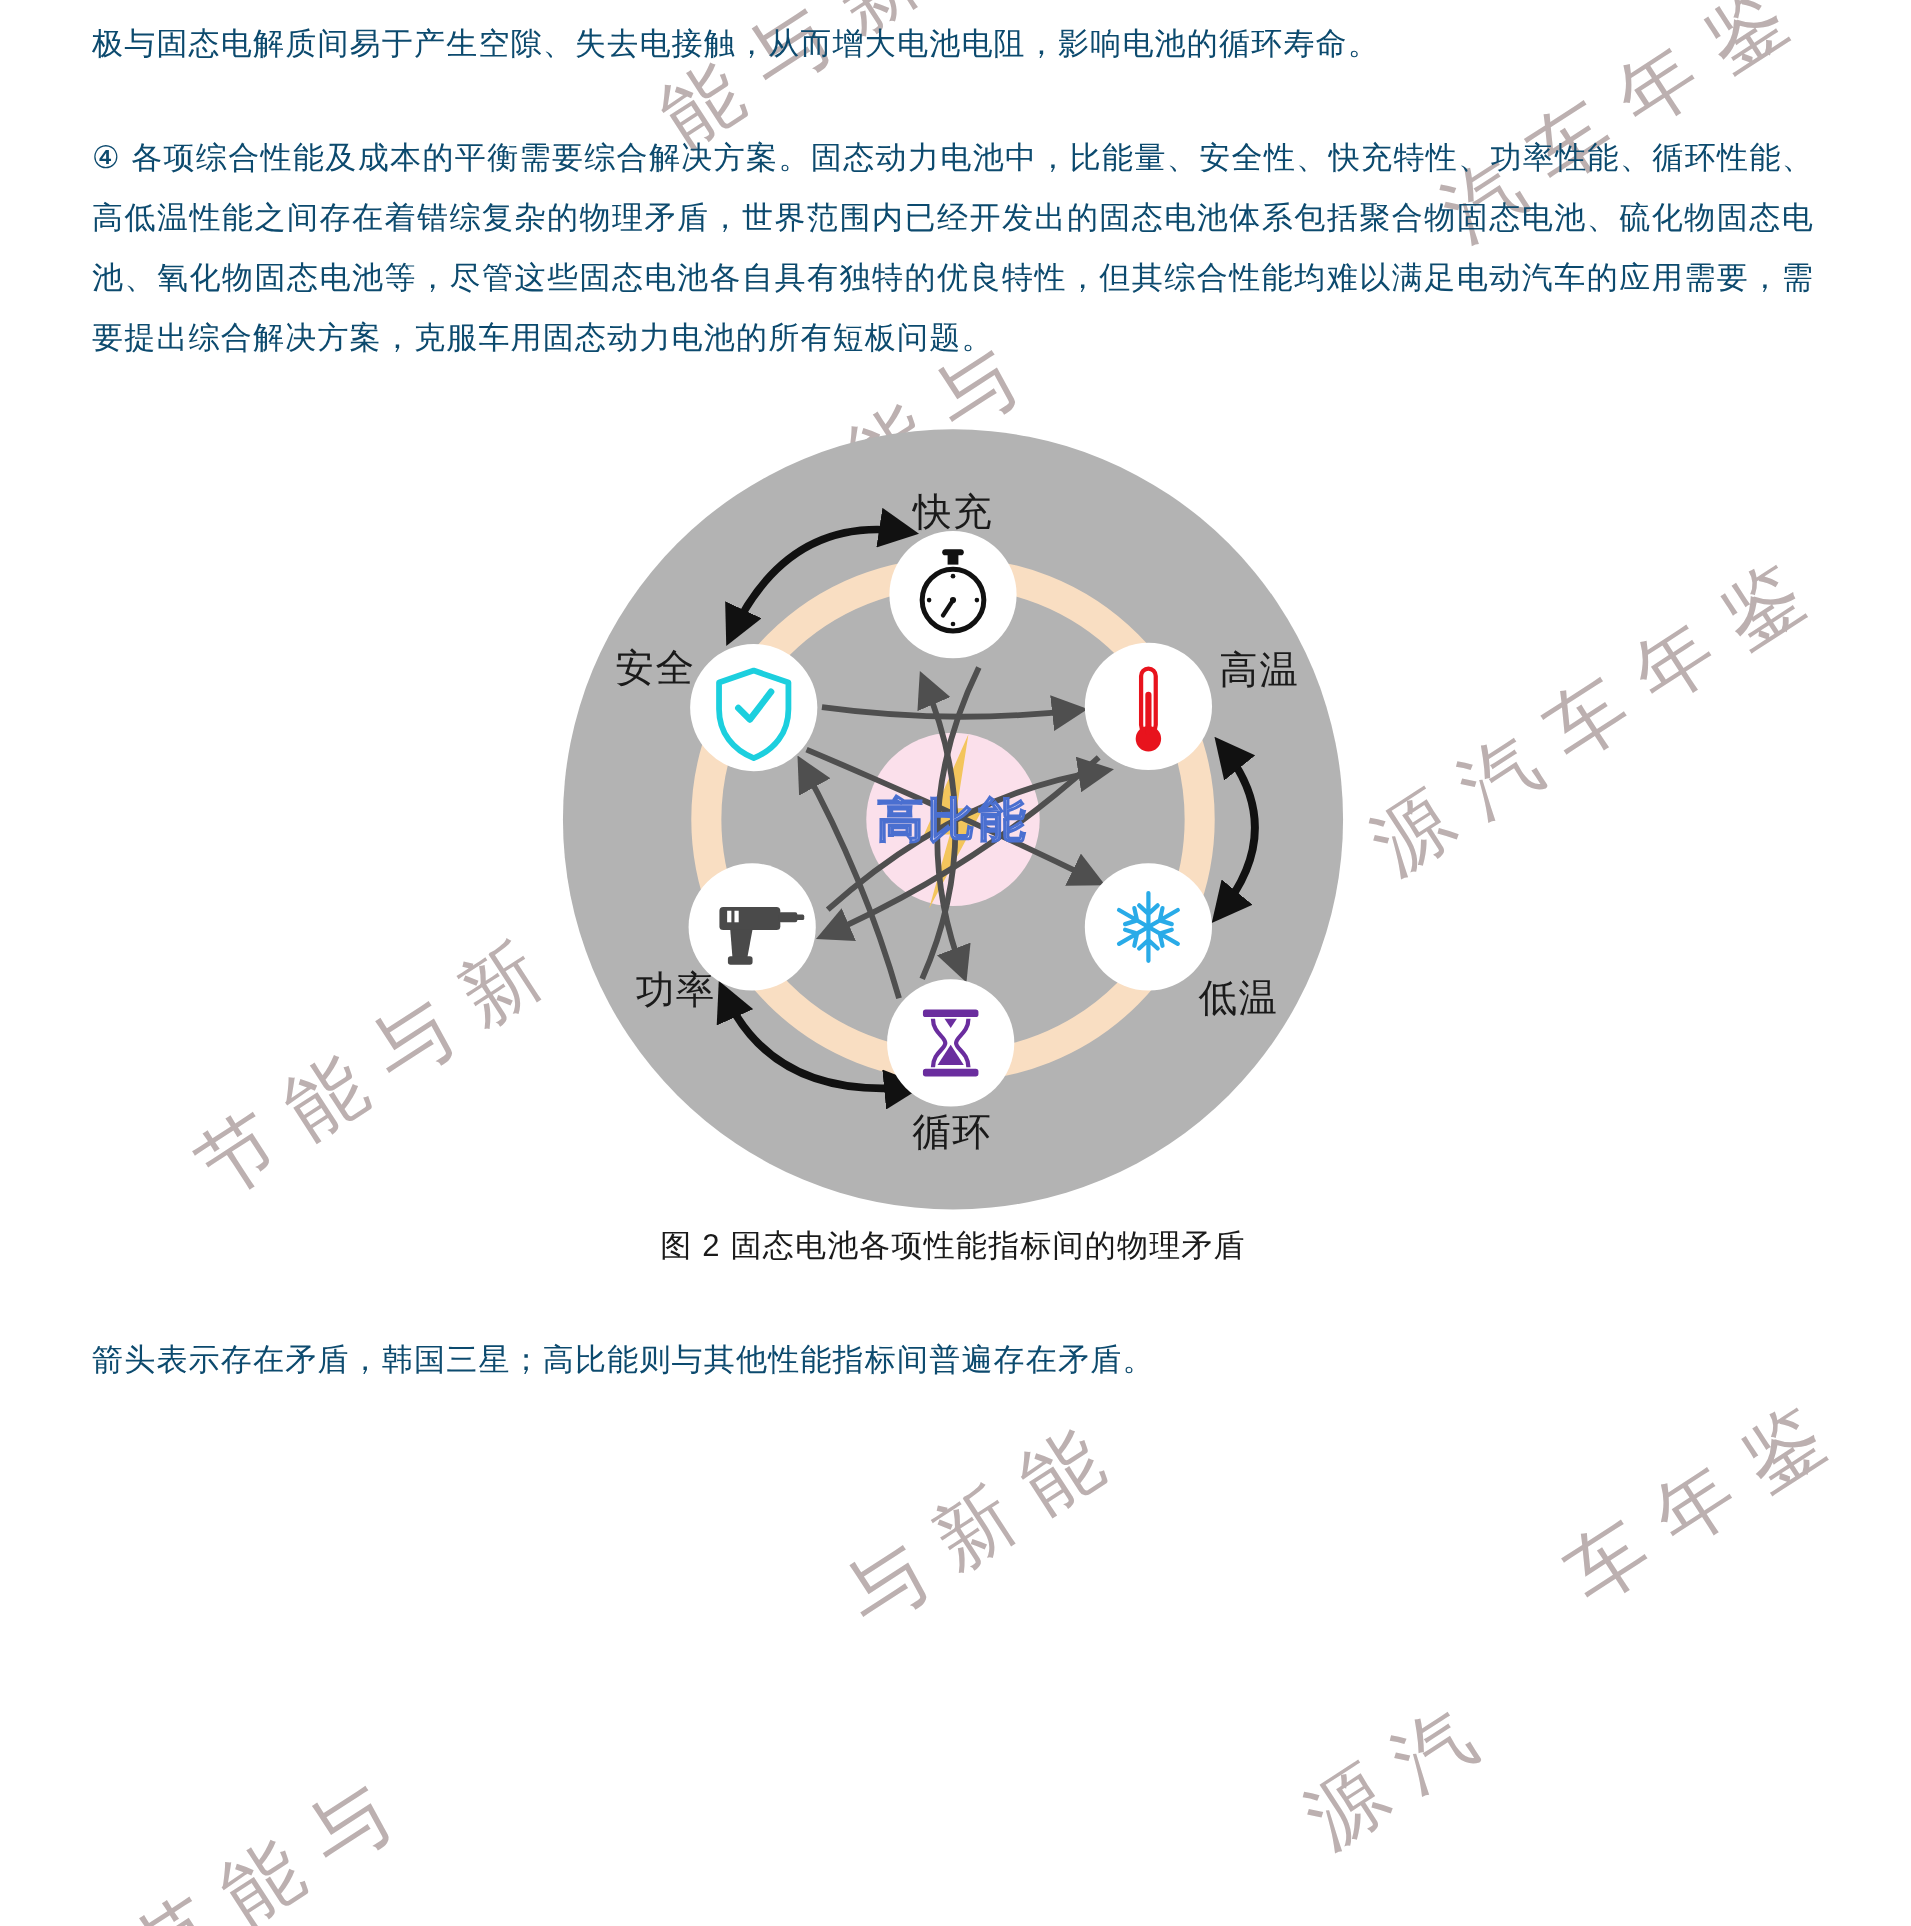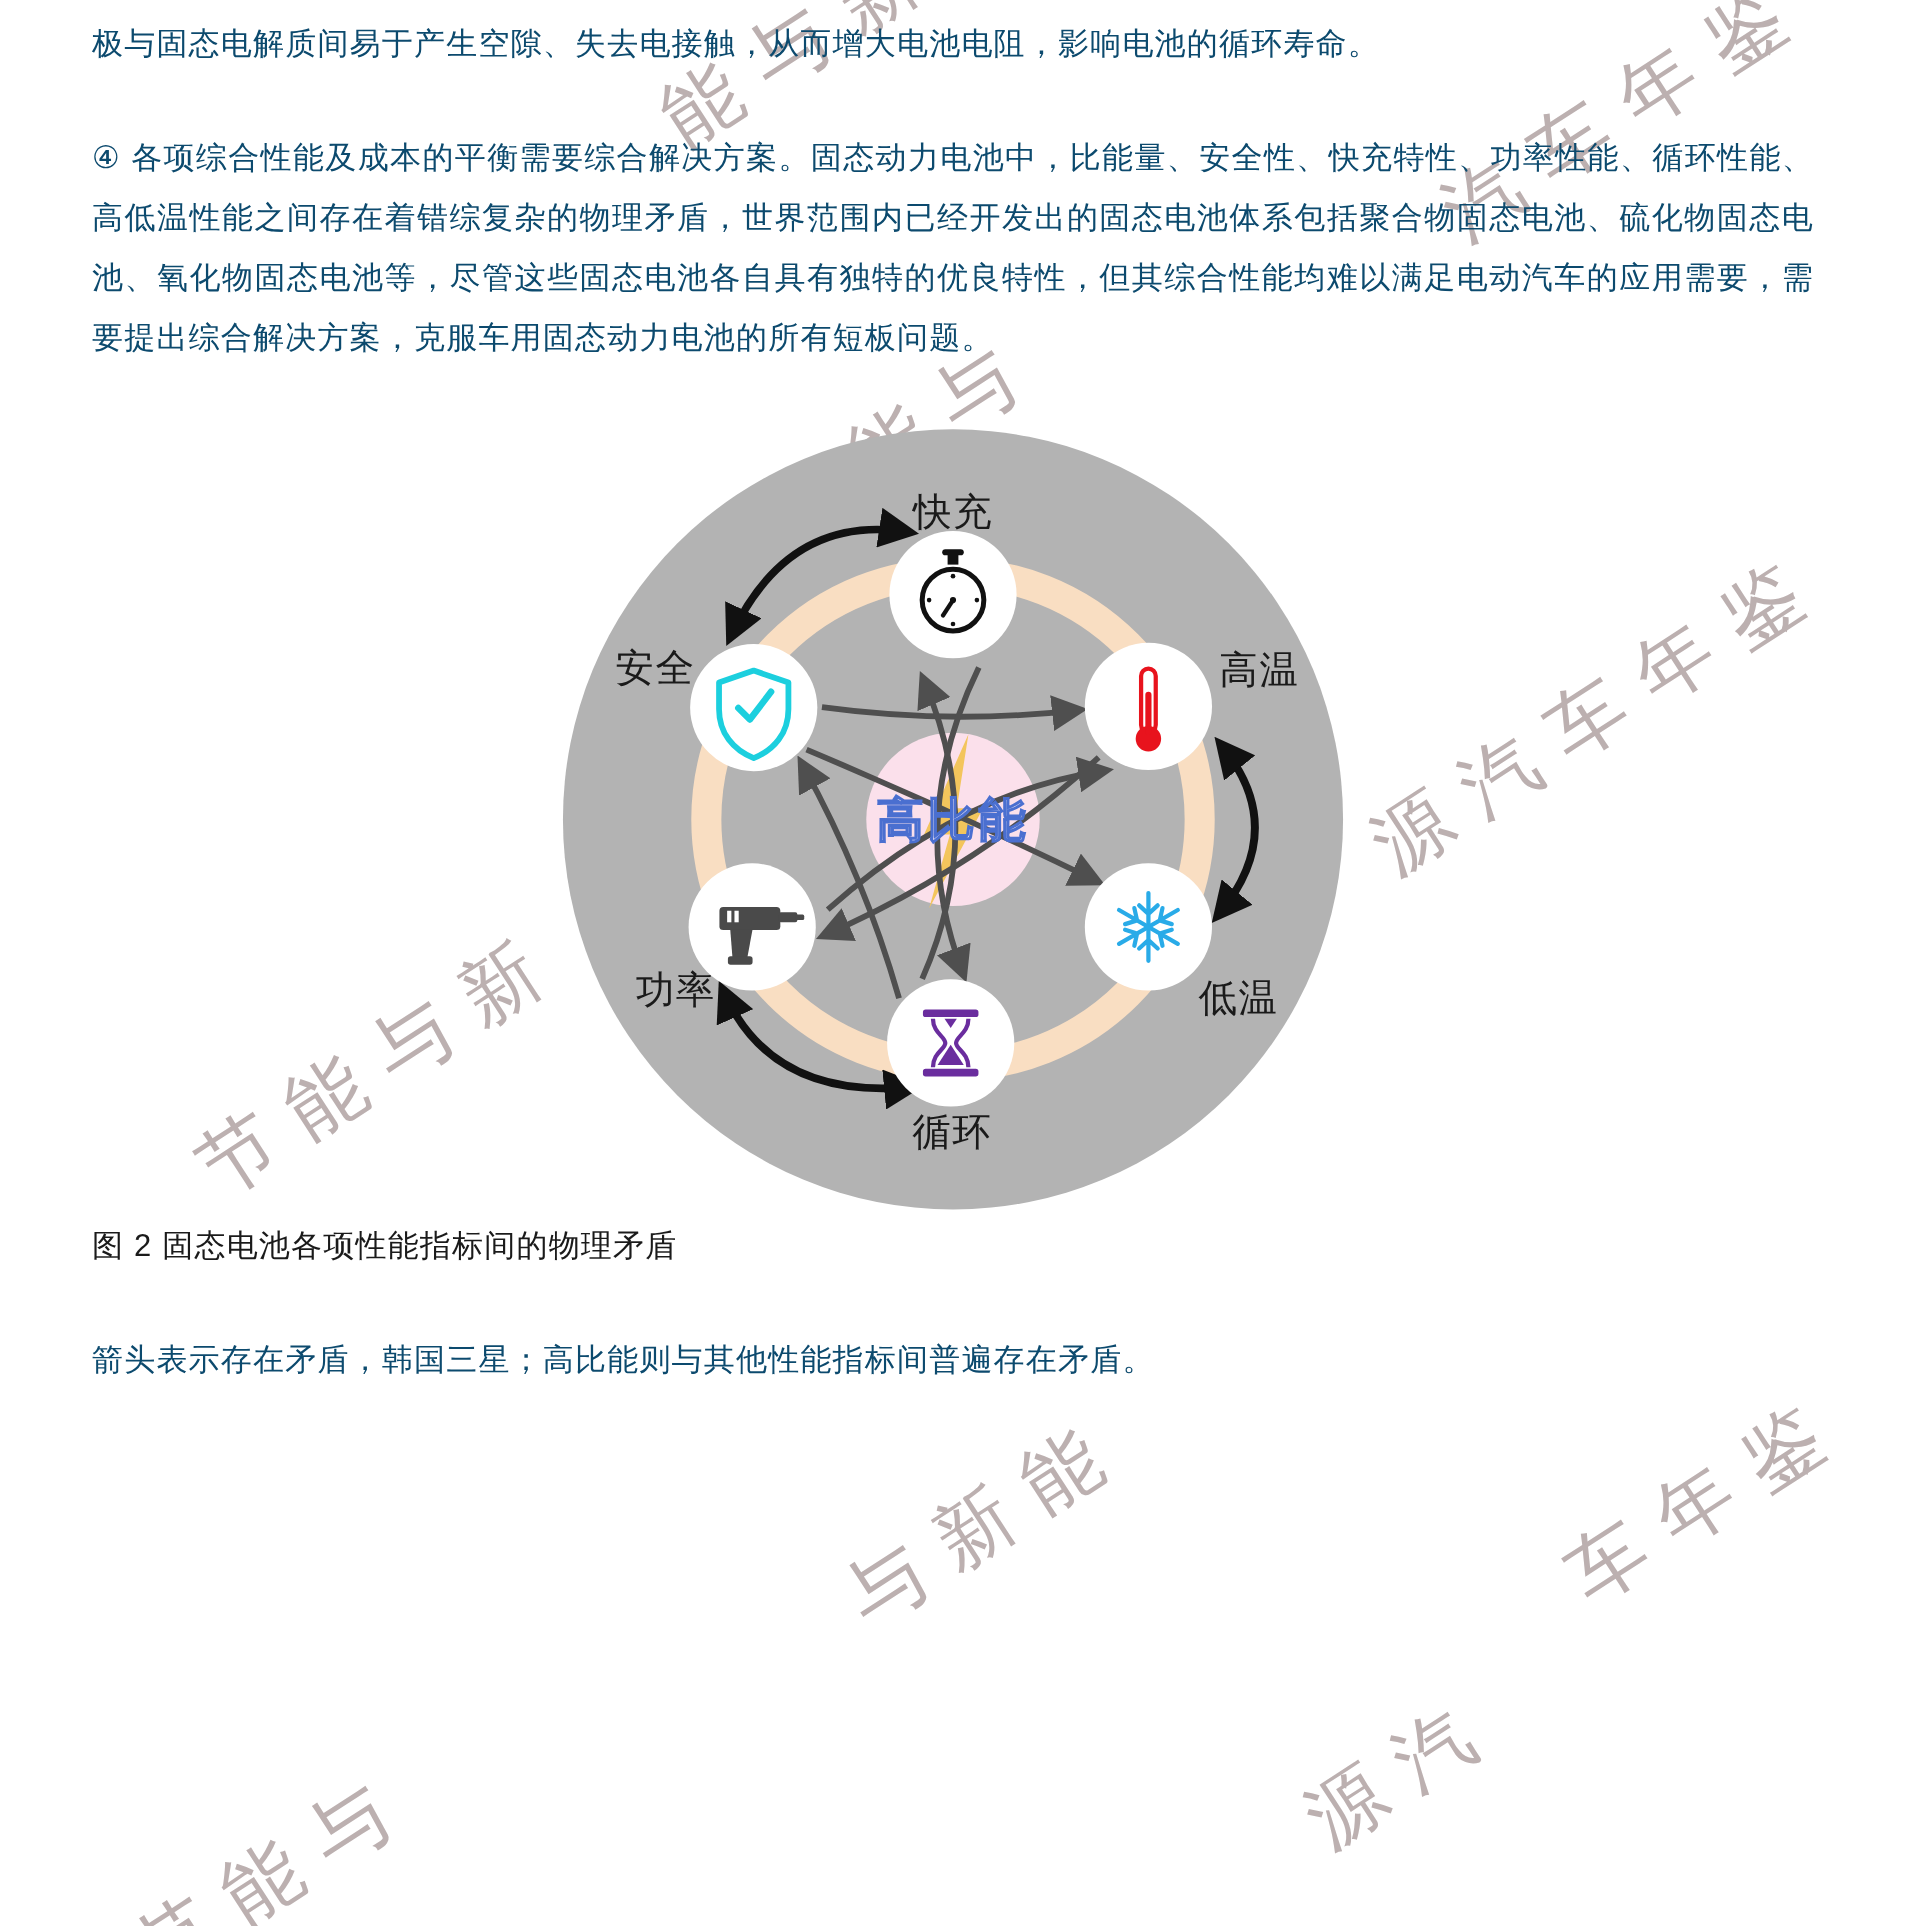--- a/index.html
+++ b/index.html
@@ -43,20 +43,21 @@
     text-justify:inter-character;
     margin:0 0 54px 0;
   }
   .heading { margin-bottom:0; }
   .figure { width:794px; height:794px; margin:0 auto; position:relative; }
   .figure svg { display:block; }
   .caption {
     font-size:31px;
     line-height:60px;
     letter-spacing:1.2px;
+    text-align:center;
     color:#1a1a1a;
     font-weight:500;
     margin-bottom:54px;
   }
   .diagram-label {
     font-size:100px;
     font-weight:500;
     fill:#1a1a1a;
     letter-spacing:4px;
   }

